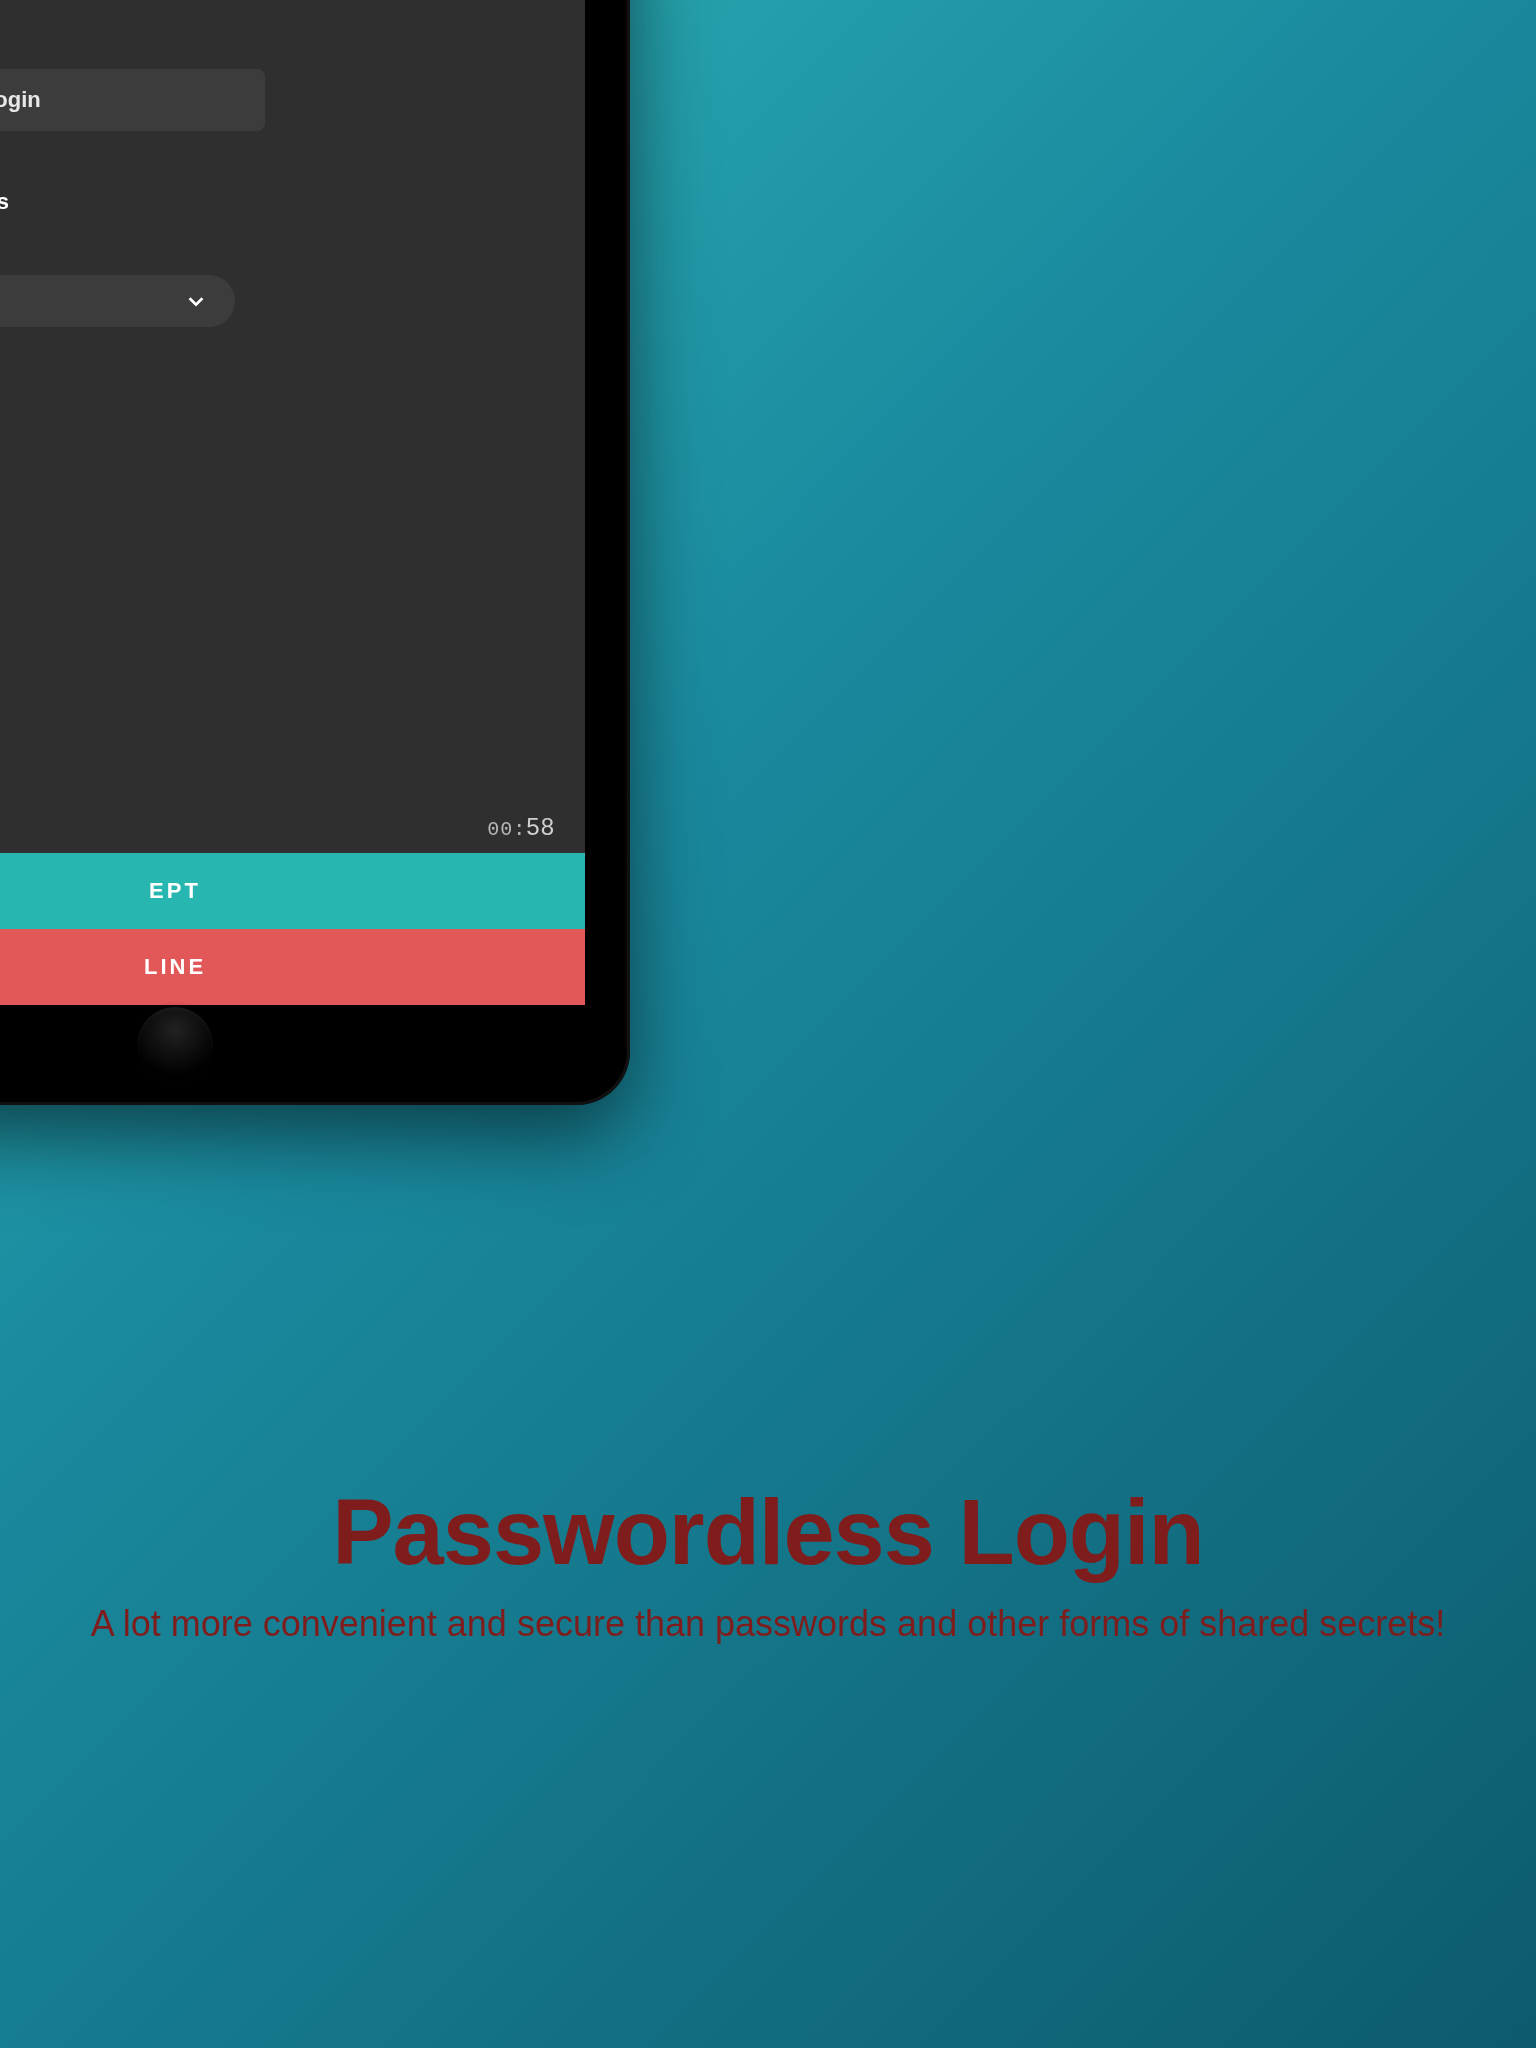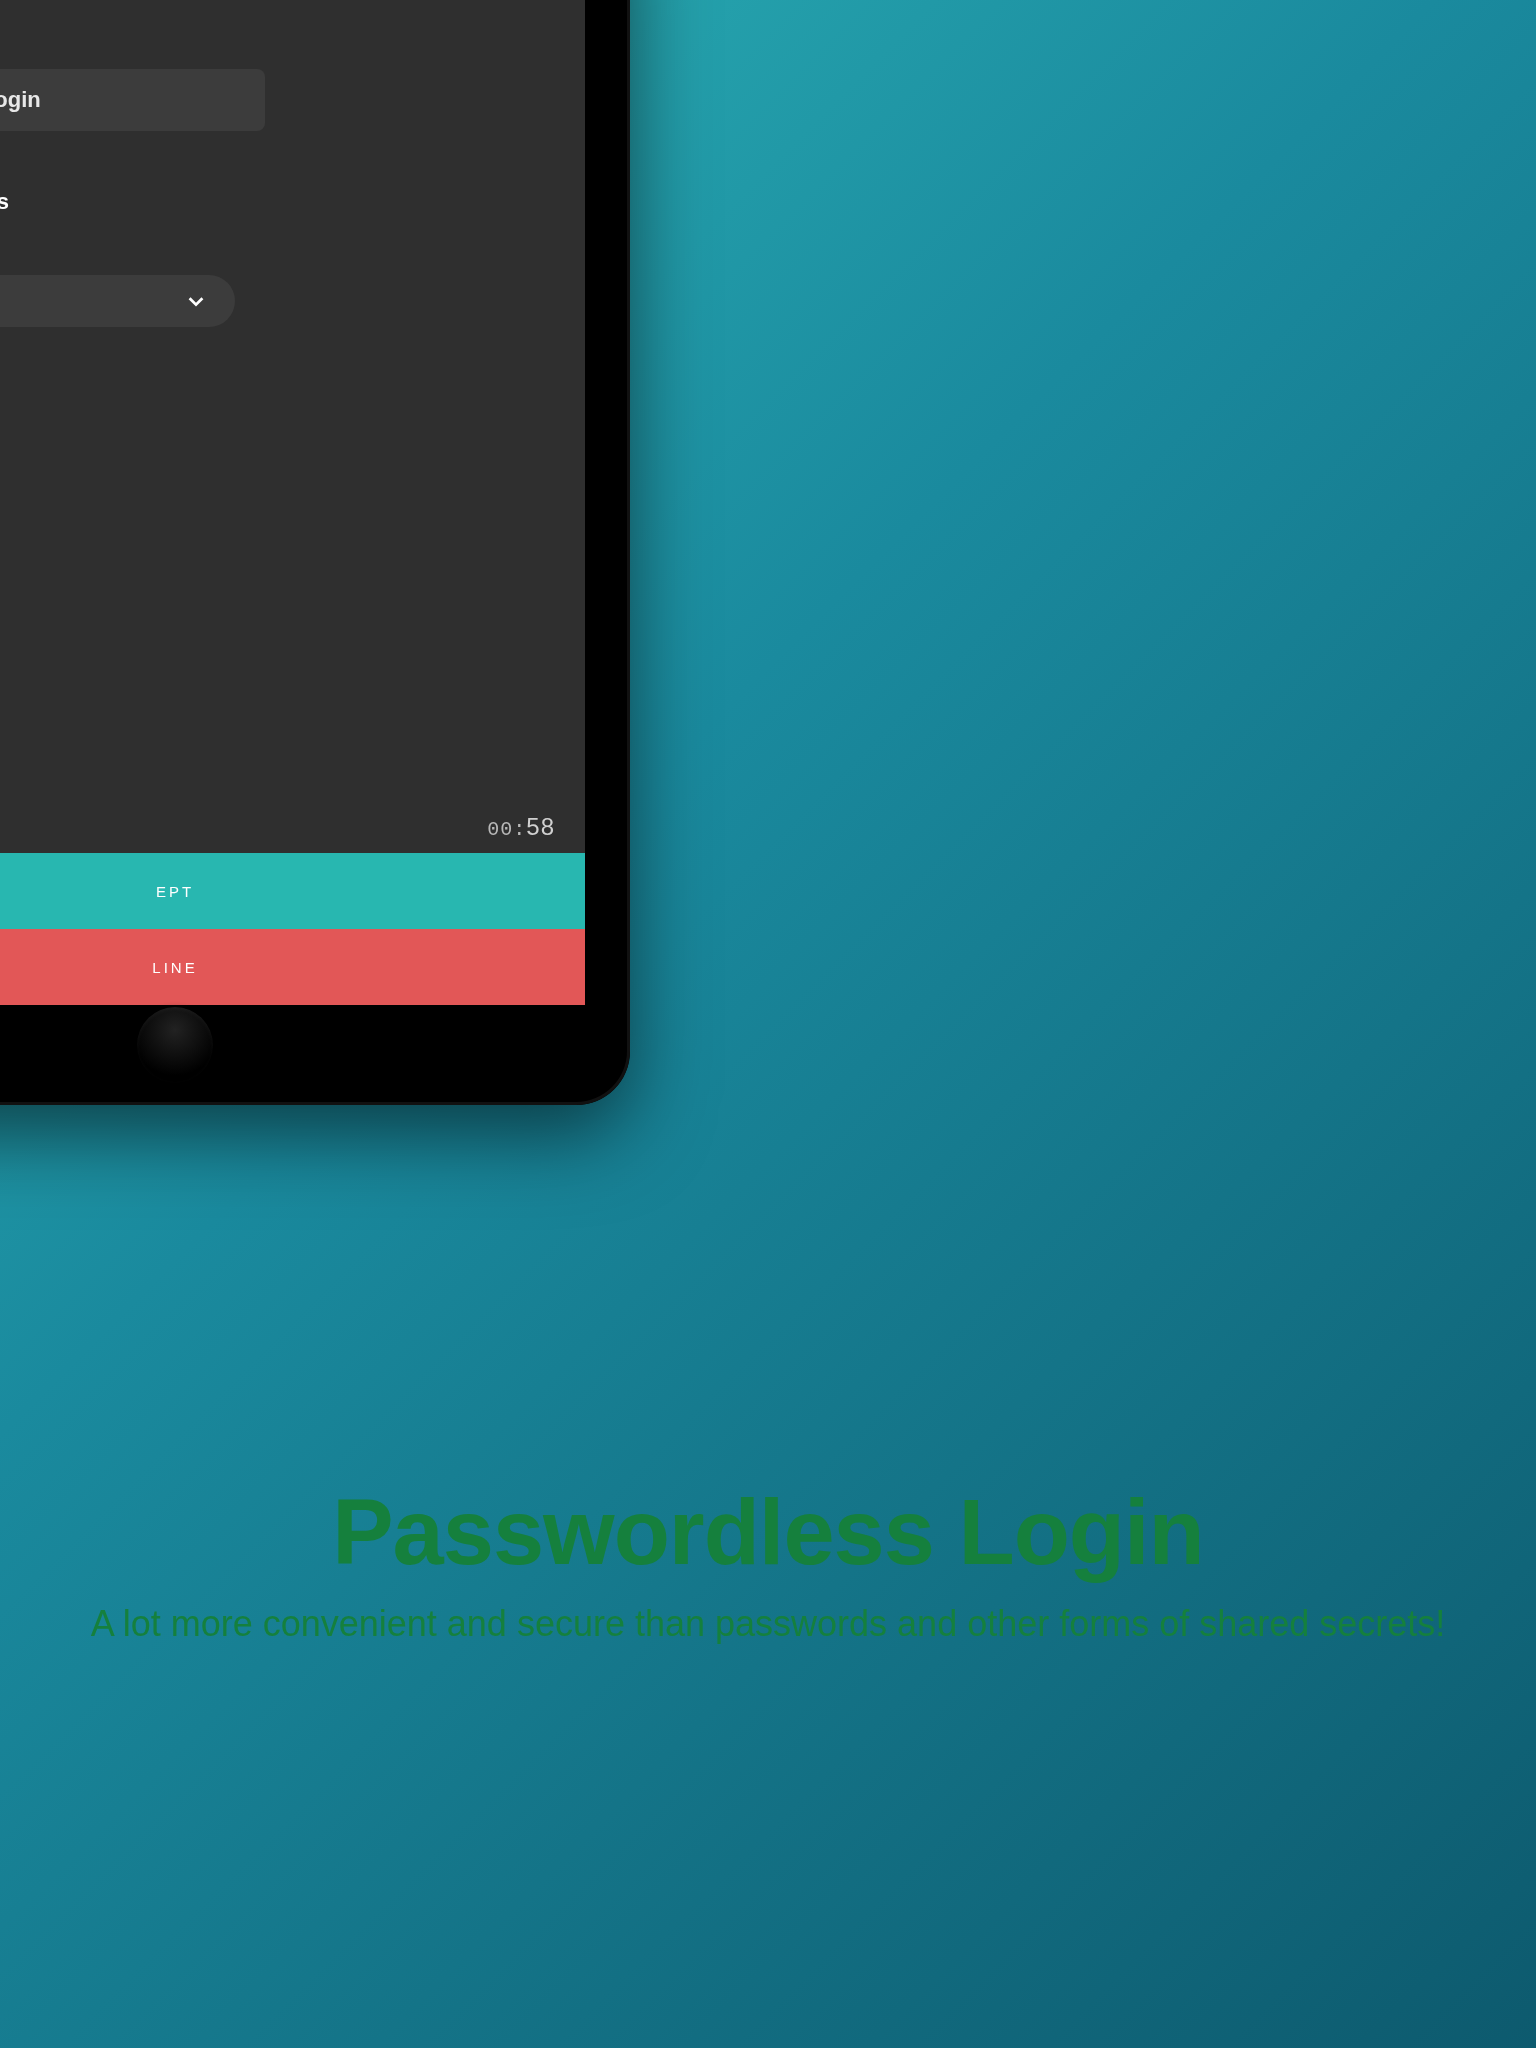--- a/index.html
+++ b/index.html
@@ -103,33 +103,33 @@
     letter-spacing: 1px;
   }
   .timer-row .mono { font-family: "Courier New", monospace; font-size: 20px; opacity: .85; }
   .timer-row .sec  { font-weight: 400; font-size: 24px; }
 
   .btn-row { height: 76px; display: flex; align-items: center; justify-content: center; }
   .btn-accept  { background: #28b7b0; }
   .btn-decline { background: #e25757; }
   .btn-row span {
     color: #fff;
-    font-weight: 400;
-    font-size: 15px;
+    font-weight: 700;
+    font-size: 22px;
     letter-spacing: 3px;
   }
 
   
   .marketing {
     position: absolute;
     top: 1480px;
     left: 0;
     width: 100%;
     text-align: center;
-    color: #15803d;
+    color: #7f1d1d;
     padding: 0 60px;
   }
   .marketing h1 {
     font-size: 92px;
     font-weight: 800;
     letter-spacing: -1px;
   }
   .marketing p {
     margin-top: 18px;
     font-size: 36px;

